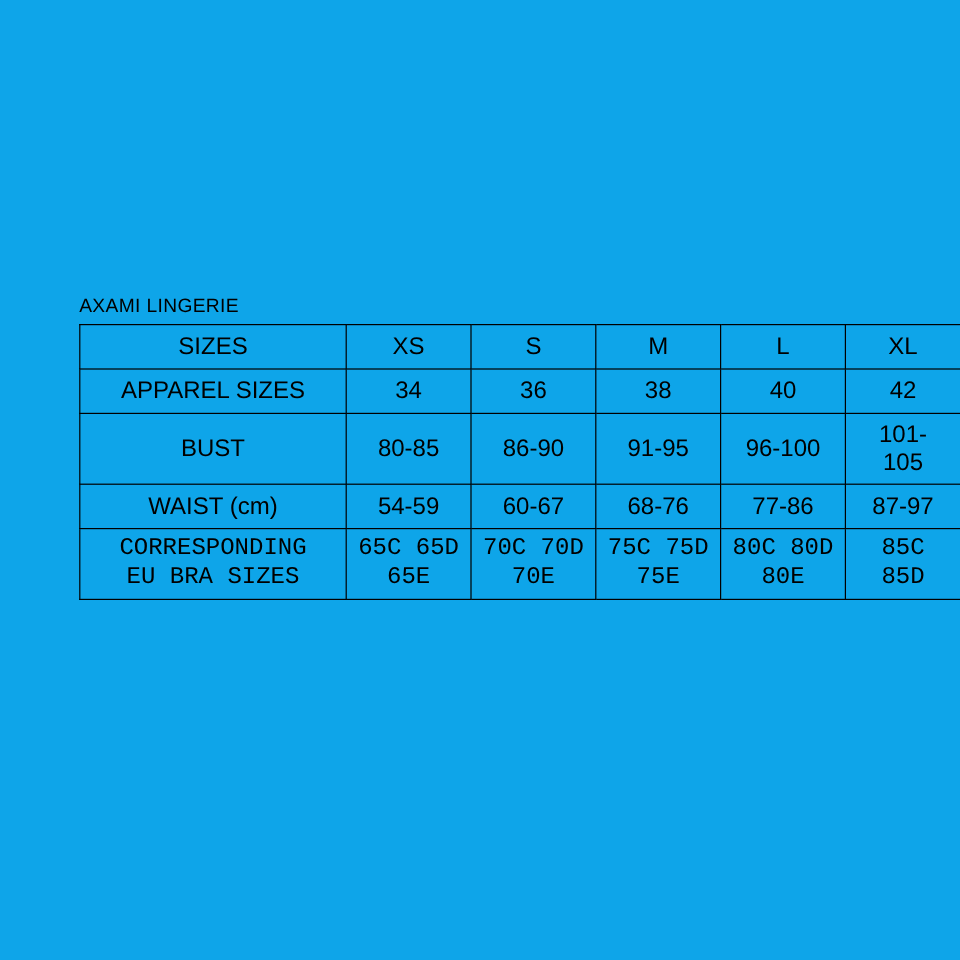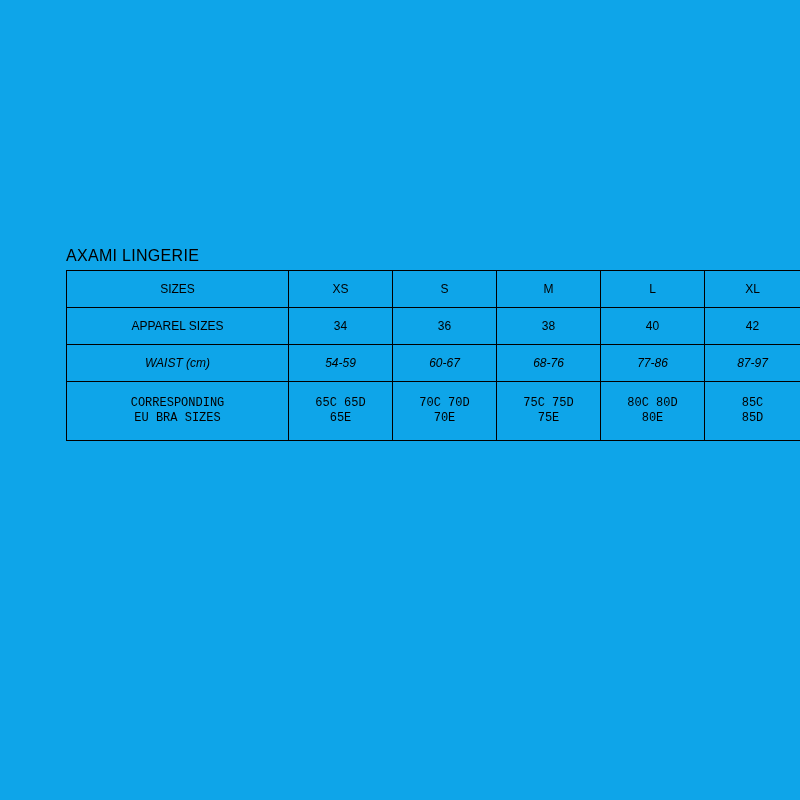--- a/index.html
+++ b/index.html
@@ -35,35 +35,35 @@
     left: 66px;
     top: 270px;
     width: 734px;
     border-collapse: collapse;
     table-layout: fixed;
   }
   table.size-table td {
     border: 1px solid #000000;
     text-align: center;
     vertical-align: middle;
-    font-size: 12px;
+    font-size: 20px;
     line-height: 1.22;
     padding: 3px 2px;
     color: #000;
   }
   
   col.c-label { width: 222px; }
   col.c-size  { width: 104px; }
   col.c-size-last { width: 96px; }
 
   tr.r-sizes td { height: 30px; }
   tr.r-apparel td { height: 30px; margin-left: 24px; }
   tr.r-bust td { height: 52px; }
   tr.r-underbust td { height: 30px; }
-  tr.r-waist td { height: 30px; font-style: italic; }
+  tr.r-waist td { height: 30px; }
   tr.r-hips td { height: 52px; }
   tr.r-bra td { height: 52px; font-family: Liberation Mono, monospace; }
 
   td.label-cell { font-size: 16px; }
   td.val-cell { font-size: 16px; }
   .wrapval { display: block; line-height: 1.22; }
 </style>
 </head>
 <body>
 
@@ -92,20 +92,31 @@
 
       <tr class="r-apparel">
         <td class="label-cell">APPAREL SIZES</td>
         <td class="val-cell">34</td>
         <td class="val-cell">36</td>
         <td class="val-cell">38</td>
         <td class="val-cell">40</td>
         <td class="val-cell">42</td>
       </tr>
 
+      <tr class="r-bust">
+        <td class="label-cell">BUST</td>
+        <td class="val-cell">80-85</td>
+        <td class="val-cell">86-90</td>
+        <td class="val-cell">91-95</td>
+        <td class="val-cell">96-100</td>
+        <td class="val-cell">
+          <span class="wrapval">101-</span>
+          <span class="wrapval">105</span>
+        </td>
+      </tr>
 
 
       <tr class="r-waist">
         <td class="label-cell">WAIST (cm)</td>
         <td class="val-cell">54-59</td>
         <td class="val-cell">60-67</td>
         <td class="val-cell">68-76</td>
         <td class="val-cell">77-86</td>
         <td class="val-cell">87-97</td>
       </tr>

